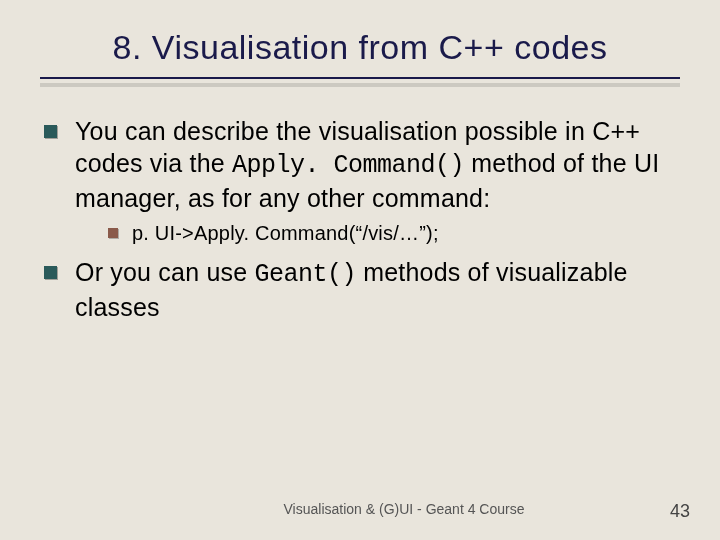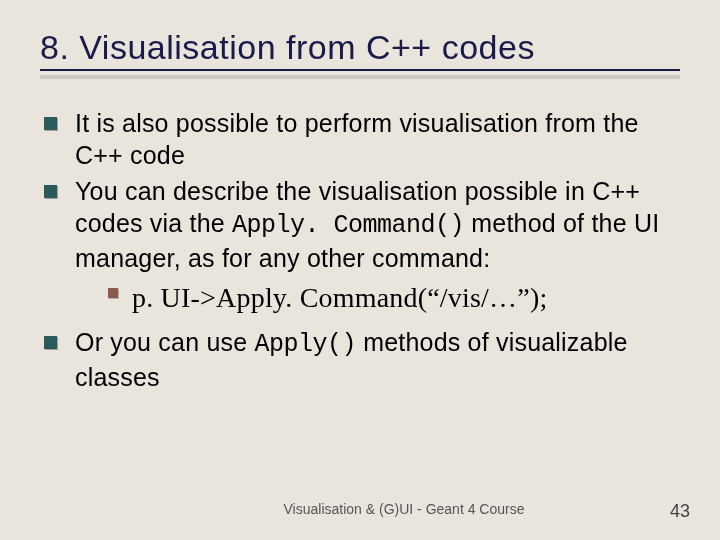--- a/index.html
+++ b/index.html
@@ -12,23 +12,24 @@
     overflow: hidden;
   }
   .slide {
     padding: 28px 40px 0 40px;
   }
   .title {
     font-size: 34px;
     font-weight: 400;
     color: #1a1a4a;
     letter-spacing: 0.5px;
-    padding-bottom: 2px;
+    padding-bottom: 10px;
     border-bottom: 2px solid #1a1a4a;
     margin-bottom: 4px;
+    text-align: center;
   }
   .title-shadow {
     height: 4px;
     background: rgba(0,0,0,0.12);
     margin-bottom: 28px;
   }
   .content {
     padding-left: 4px;
   }
   .bullet-row {
@@ -57,23 +58,22 @@
     margin-top: 8px;
     margin-right: 14px;
   }
   .txt {
     font-size: 25px;
     color: #000;
     line-height: 1.28;
     letter-spacing: 0.2px;
   }
   .txt.sm {
-    font-size: 28px;
+    font-size: 20px;
     line-height: 1.3;
-    font-family: Liberation Serif, serif;
   }
   .mono {
     font-family: "Courier New", monospace;
     font-weight: normal;
     letter-spacing: -0.5px;
   }
   .footer {
     position: absolute;
     bottom: 18px;
     left: 0;
@@ -98,43 +98,39 @@
 </style>
 </head>
 <body>
 
 <div class="slide">
   <h1 class="title">8. Visualisation from C++ codes</h1>
   <div class="title-shadow"></div>
 
   <div class="content">
 
-    <div class="bullet-row level1">
-      <div class="sq lg"></div>
-      <div class="txt">It is also possible to perform visualisation from the C++ code</div>
-    </div>
 
     <div class="bullet-row level1">
       <div class="sq lg"></div>
       <div class="txt">
         <span>You can describe the visualisation possible in C++ codes via the </span><span class="mono">Apply. Command()</span><span> method of the UI manager, as for any other command:</span>
       </div>
     </div>
 
     <div class="bullet-row level2">
       <div class="sq sm"></div>
       <div class="txt sm">
         <span>p. UI-&gt;Apply. Command(“/vis/…”);</span>
       </div>
     </div>
 
     <div class="bullet-row level1">
       <div class="sq lg"></div>
       <div class="txt">
-        <span>Or you can use </span><span class="mono">Apply()</span><span> methods of visualizable classes</span>
+        <span>Or you can use </span><span class="mono">Geant()</span><span> methods of visualizable classes</span>
       </div>
     </div>
 
   </div>
 </div>
 
 <div class="footer">
   <div class="footer-center">Visualisation &amp; (G)UI - Geant 4 Course</div>
   <div class="footer-right">43</div>
 </div>

